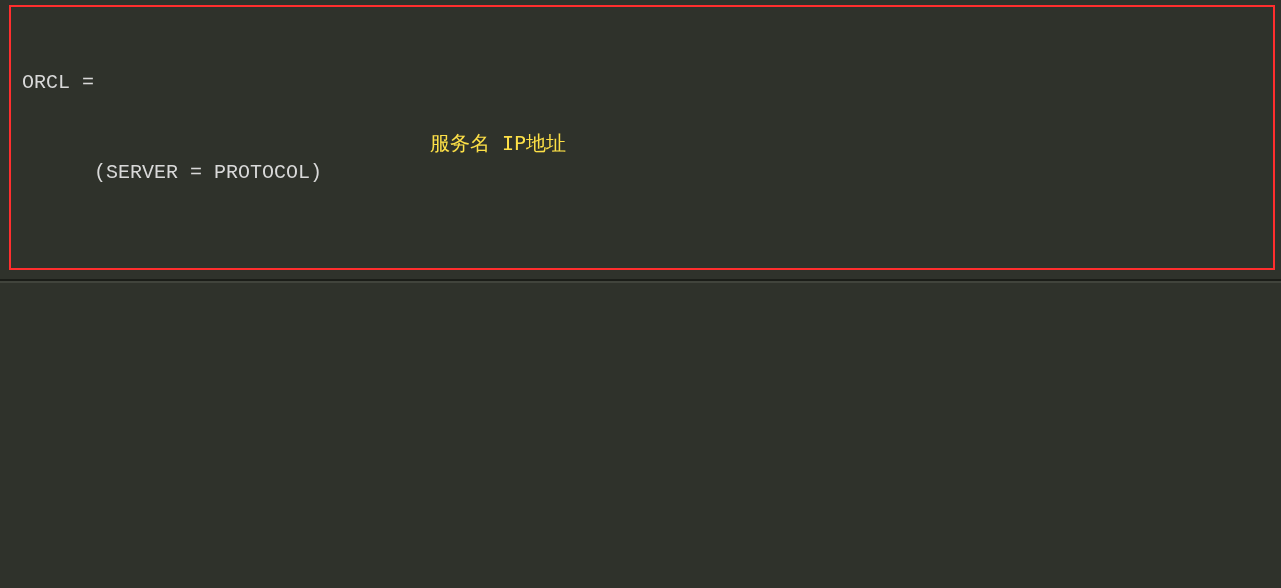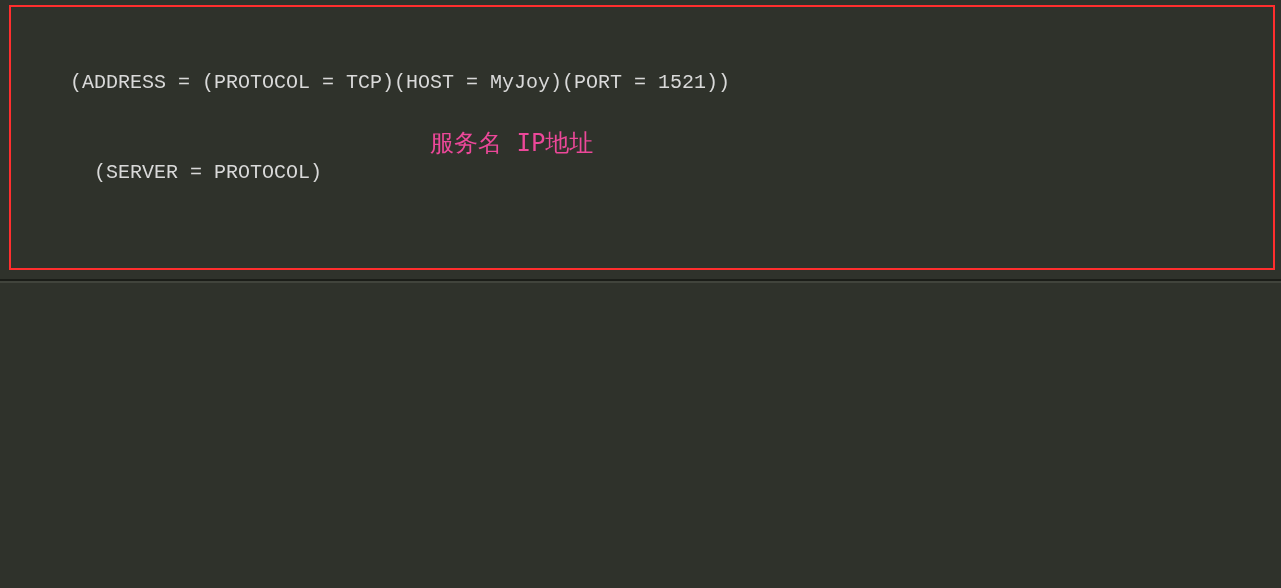--- a/index.html
+++ b/index.html
@@ -39,35 +39,35 @@
     height: 2px;
     background: #41443c;
   }
   .annotation-box {
     position: absolute;
     border: 2px solid #ff2e2e;
     box-sizing: border-box;
   }
   .annotation-label {
     position: absolute;
-    color: #ec4899;
+    color: #fde047;
     font-family: "Microsoft YaHei", "SimSun", Consolas, monospace;
-    font-size: 24px;
+    font-size: 20px;
     line-height: 30px;
     white-space: nowrap;
   }
   .code-line {
     display: block;
   }
 </style>
 </head>
 <body>
 
 <div class="editor">
-  <span class="code-line">    (ADDRESS = (PROTOCOL = TCP)(HOST = MyJoy)(PORT = 1521))</span>
+  <span class="code-line">ORCL =</span>
   <span class="code-line">      (SERVER = PROTOCOL)</span>
   
   
   <span class="code-line"></span>
   
   
   
   
   
   

